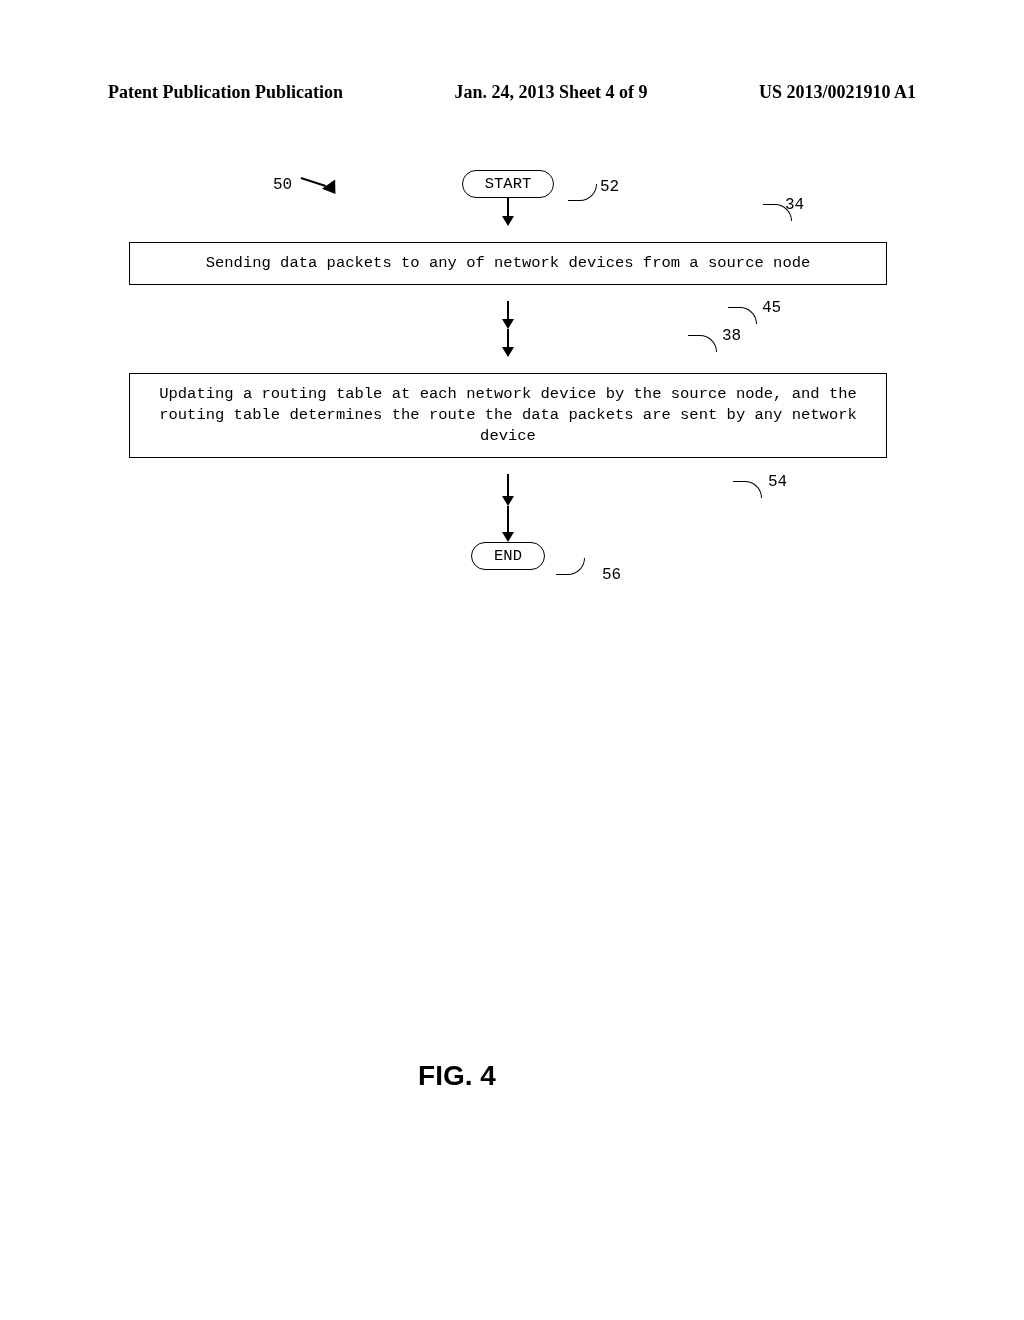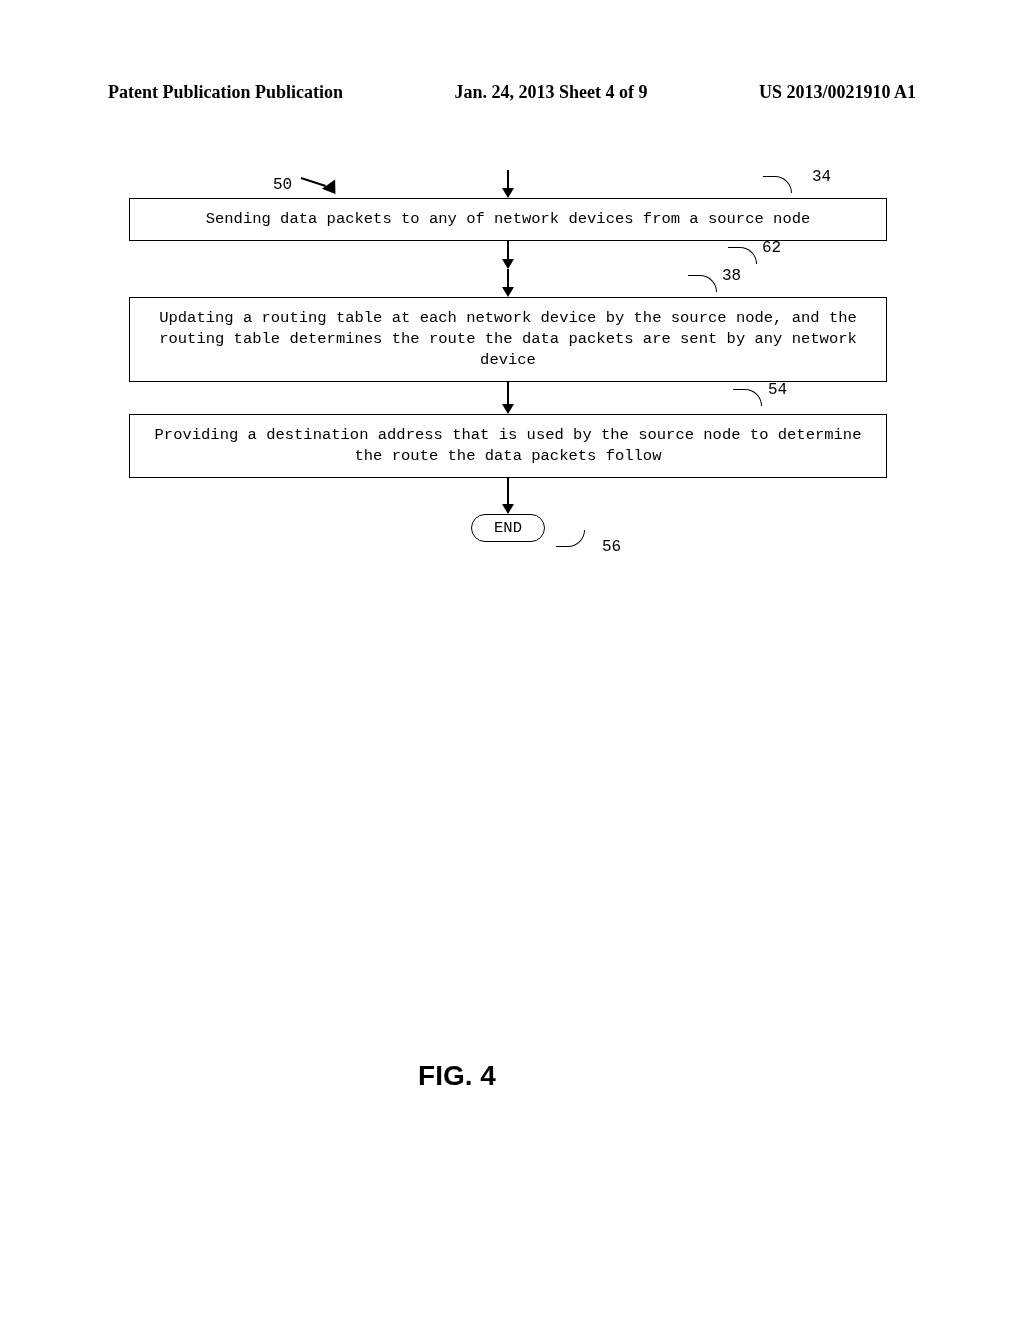--- a/index.html
+++ b/index.html
@@ -37,21 +37,21 @@
     display: inline-block;
     border: 1.5px solid #000;
     border-radius: 18px;
     padding: 4px 22px;
     background: #fff;
     font-family: "Courier New", monospace;
   }
   .process {
     border: 1.5px solid #000;
     padding: 10px 18px;
-    margin: 0 auto;
+    margin: 16px auto;
     text-align: center;
     width: 720px;
     line-height: 1.35;
   }
   .arrow-line {
     width: 1.5px;
     background: #000;
     margin: 0 auto;
   }
   .arrow-head {
@@ -108,37 +108,43 @@
 <div class="flowchart">
 
   <div class="callout" style="top:-2px; left:145px;margin-top:8px;">50</div>
   <div class="arrow-50" style="top:7px; left:173px;">
     <div style="width:26px; height:1.5px; background:#000; transform:rotate(18deg); transform-origin:left center;"></div>
   </div>
   <div class="arrow-50" style="top:13px; left:196px;">
     <div class="arrow-50-head"></div>
   </div>
 
+  <div style="position:relative; margin-top:0;">
+    <span class="terminator">START</span>
+    
+    <div class="leader-arc" style="top:14px; left:440px; transform:scaleY(-1);"></div>
+    <div class="callout" style="top:8px; left:472px;">52</div>
+  </div>
 
   <div class="arrow-line" style="height:18px;"></div>
   <div class="arrow-head"></div>
 
   <div style="position:relative; height:0;">
     <div class="leader-arc" style="top:-22px; left:635px;"></div>
-    <div class="callout" style="top:-30px; left:684px;">34</div>
+    <div class="callout" style="top:-30px; left:657px;">34</div>
   </div>
 
   <div class="process">Sending data packets to any of network devices from a source node</div>
 
   <div class="arrow-line" style="height:18px;"></div>
   <div class="arrow-head"></div>
 
   <div style="position:relative; height:0;">
     <div class="leader-arc" style="top:-22px; left:600px;"></div>
-    <div class="callout" style="top:-30px; left:634px;">62</div>
+    <div class="callout" style="top:-30px; left:634px;">45</div>
   </div>
 
 
   <div class="arrow-line" style="height:18px;"></div>
   <div class="arrow-head"></div>
 
   <div style="position:relative; height:0;">
     <div class="leader-arc" style="top:-22px; left:560px;"></div>
     <div class="callout" style="top:-30px; left:594px;">38</div>
   </div>
@@ -146,21 +152,20 @@
   <div class="process">Updating a routing table at each network device by the source node, and the routing table determines the route the data packets are sent by any network device</div>
 
   <div class="arrow-line" style="height:22px;"></div>
   <div class="arrow-head"></div>
 
   <div style="position:relative; height:0;">
     <div class="leader-arc" style="top:-25px; left:605px;"></div>
     <div class="callout" style="top:-33px; left:640px;">54</div>
   </div>
 
-  <div class="process">Providing a destination address that is used by the source node to determine the route the data packets follow</div>
 
   <div class="arrow-line" style="height:26px;"></div>
   <div class="arrow-head"></div>
 
   <div style="position:relative;">
     <span class="terminator">END</span>
     
     <div class="leader-arc" style="top:16px; left:428px; transform:scaleY(-1);"></div>
     <div class="callout" style="top:24px; left:474px;">56</div>
   </div>

